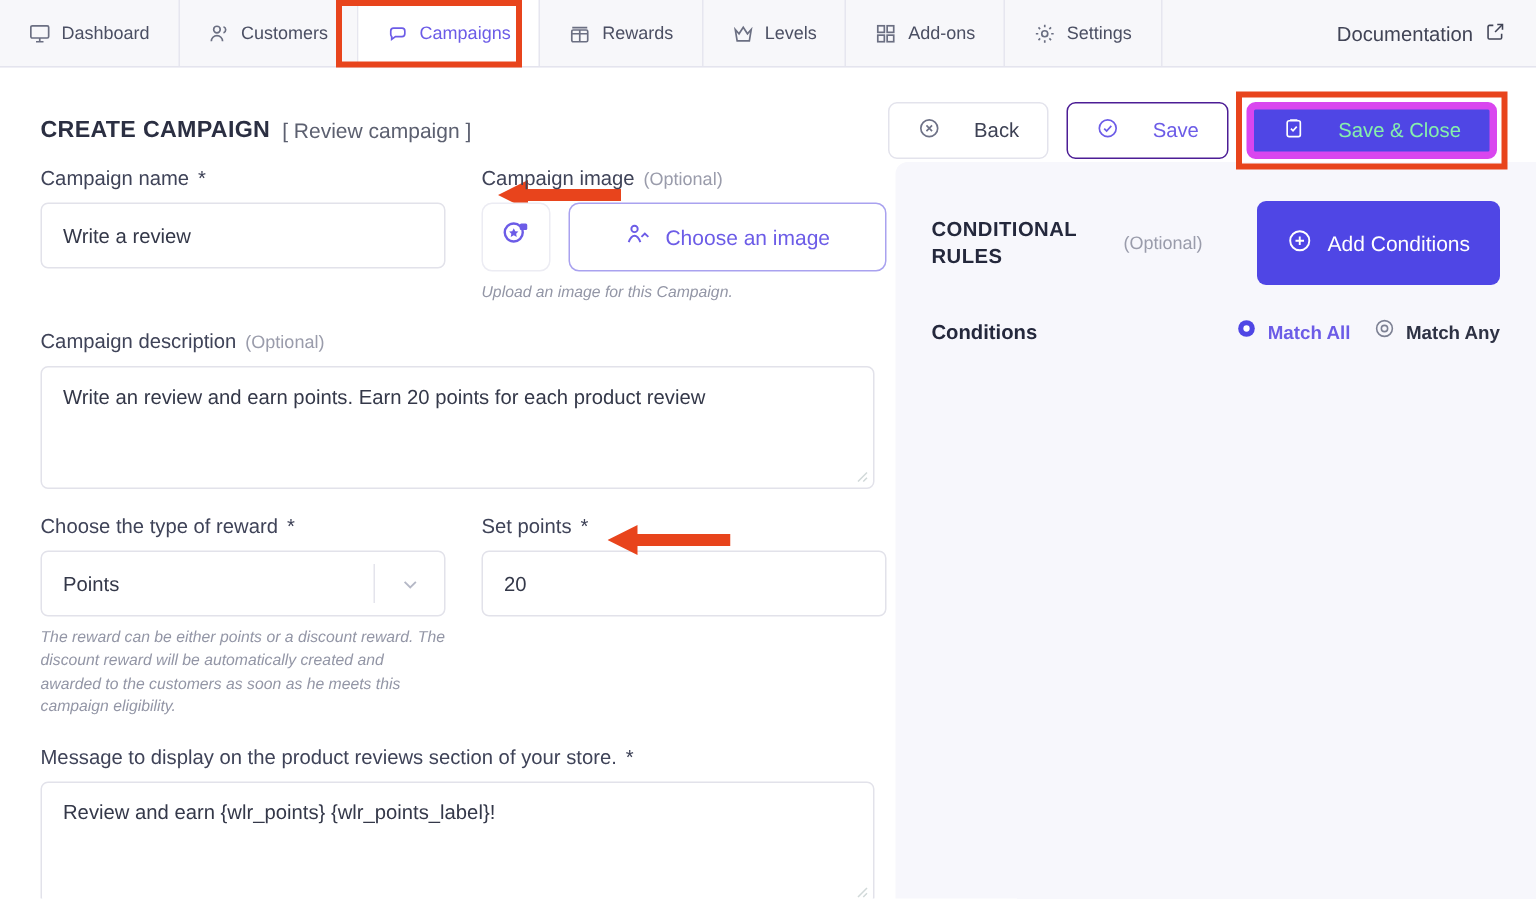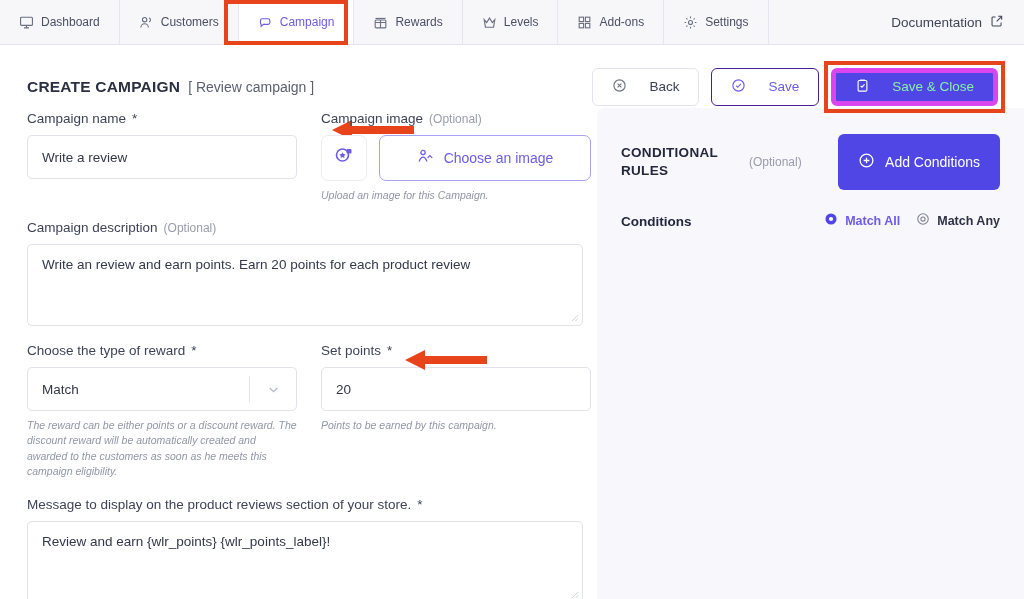--- a/index.html
+++ b/index.html
@@ -210,21 +210,21 @@
     </span>
     <span>Customers</span>
   </div>
 
   <div class="nav-item active">
     <span class="ico">
       <svg width="15" height="15" viewBox="0 0 24 24" fill="none" stroke="#6c5ce7" stroke-width="1.8">
         <path d="M4 9a3 3 0 0 1 3-3h9a3 3 0 0 1 3 3v3a3 3 0 0 1-3 3H9l-4 3v-3a3 3 0 0 1-1-2.2z"></path>
       </svg>
     </span>
-    <span>Campaign</span>
+    <span>Campaigns</span>
   </div>
 
   <div class="nav-item">
     <span class="ico">
       <svg width="15" height="15" viewBox="0 0 24 24" fill="none" stroke="#6b6f82" stroke-width="1.8">
         <rect x="3.5" y="8" width="17" height="12.5" rx="1.5"></rect>
         <path d="M3.5 12h17M12 8v12.5"></path>
         <path d="M4 5.5h16"></path>
       </svg>
     </span>
@@ -379,41 +379,40 @@
       </div>
     </div>
 
     <div class="row2" style="margin-top:17px;">
       <div class="col-a">
         <div class="field-label">
           <span>Choose the type of reward</span>
           <span class="req">*</span>
         </div>
         <div class="select">
-          <span class="val">Match</span>
+          <span class="val">Points</span>
           <span class="divider"></span>
           <span class="chev">
             <svg width="15" height="15" viewBox="0 0 24 24" fill="none" stroke="#b5b8c6" stroke-width="2">
               <path d="M6 9.5l6 6 6-6"></path>
             </svg>
           </span>
         </div>
         <div class="helper">The reward can be either points or a discount reward. The discount reward will be automatically created and awarded to the customers as soon as he meets this campaign eligibility.</div>
       </div>
 
       <div class="col-b">
         <div class="field-label">
           <span>Set points</span>
           <span class="req">*</span>
         </div>
         <svg class="arrow" style="left:84px; top:6px;" width="82" height="22" viewBox="0 0 82 22">
           <path d="M0 11 L20 1 L20 7 L82 7 L82 15 L20 15 L20 21 Z" fill="#e8441c"></path>
         </svg>
         <div class="input">20</div>
-        <div class="helper">Points to be earned by this campaign.</div>
       </div>
     </div>
 
     <div style="margin-top:18px; width:556px;">
       <div class="field-label">
         <span>Message to display on the product reviews section of your store.</span>
         <span class="req">*</span>
       </div>
       <div class="textarea" style="height:82px;">
         <span>Review and earn {wlr_points} {wlr_points_label}!</span>

